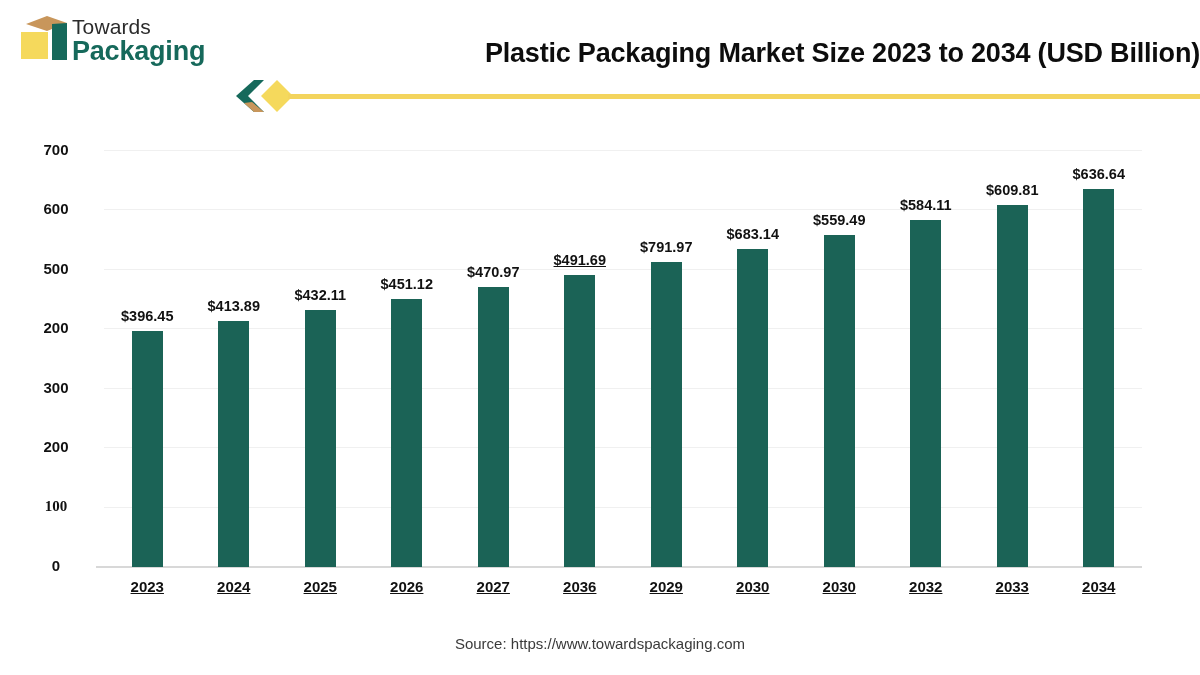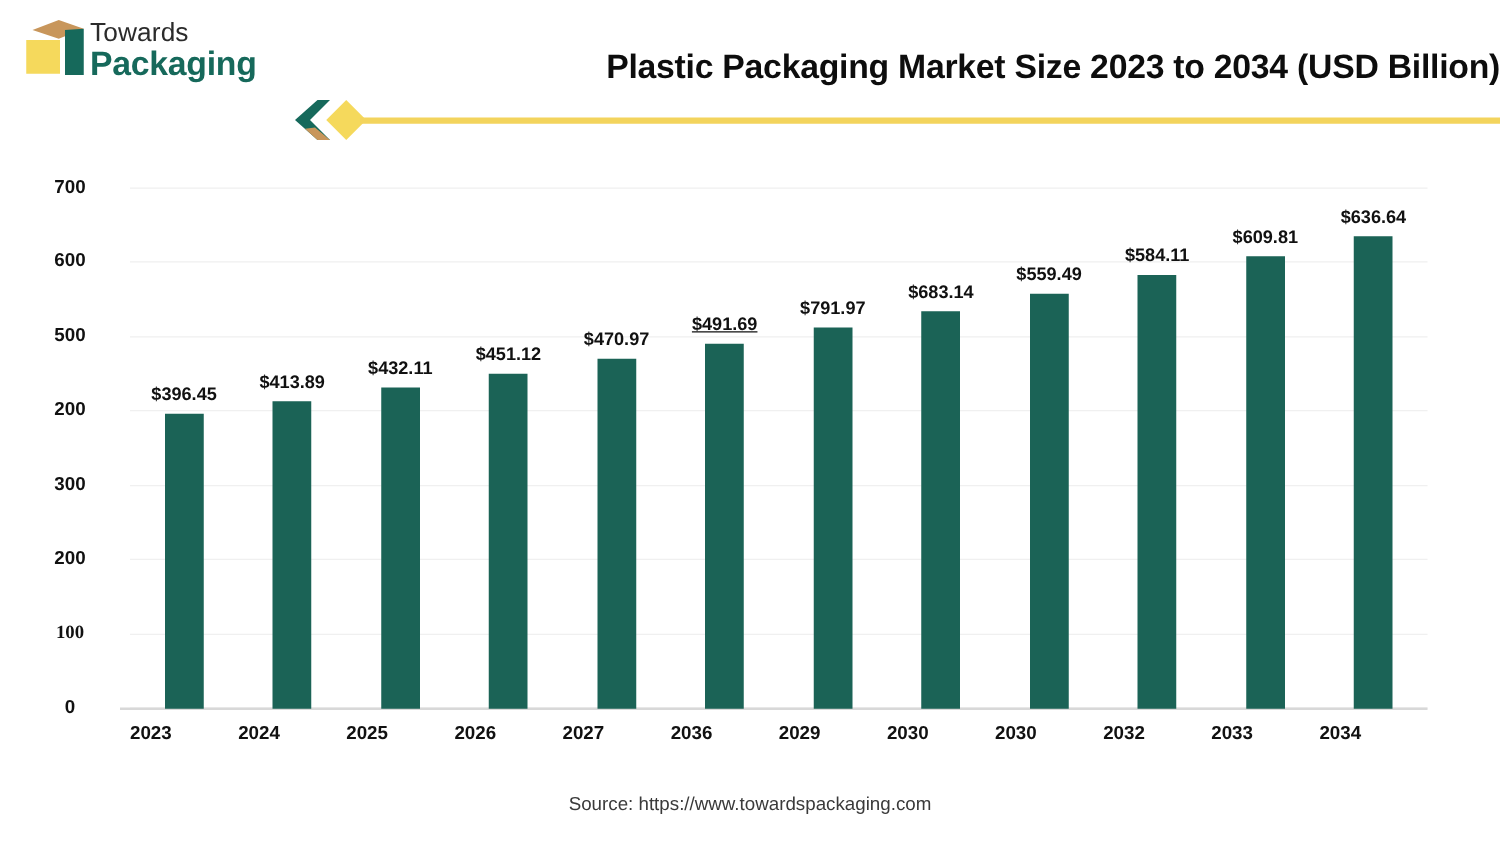--- a/index.html
+++ b/index.html
@@ -167,23 +167,25 @@
     position: absolute;
     left: 104px;
     right: 58px;
     top: 578px;
     display: flex;
     justify-content: space-between;
   }
 
   .xlabel {
     flex: 1 1 0;
+    text-align: center;
     font-size: 15px;
     font-weight: 700;
     color: #111111;
+    text-decoration: underline;
   }
 
   
   .source {
     position: absolute;
     left: 0;
     right: 0;
     top: 635px;
     text-align: center;
     font-size: 15px;

